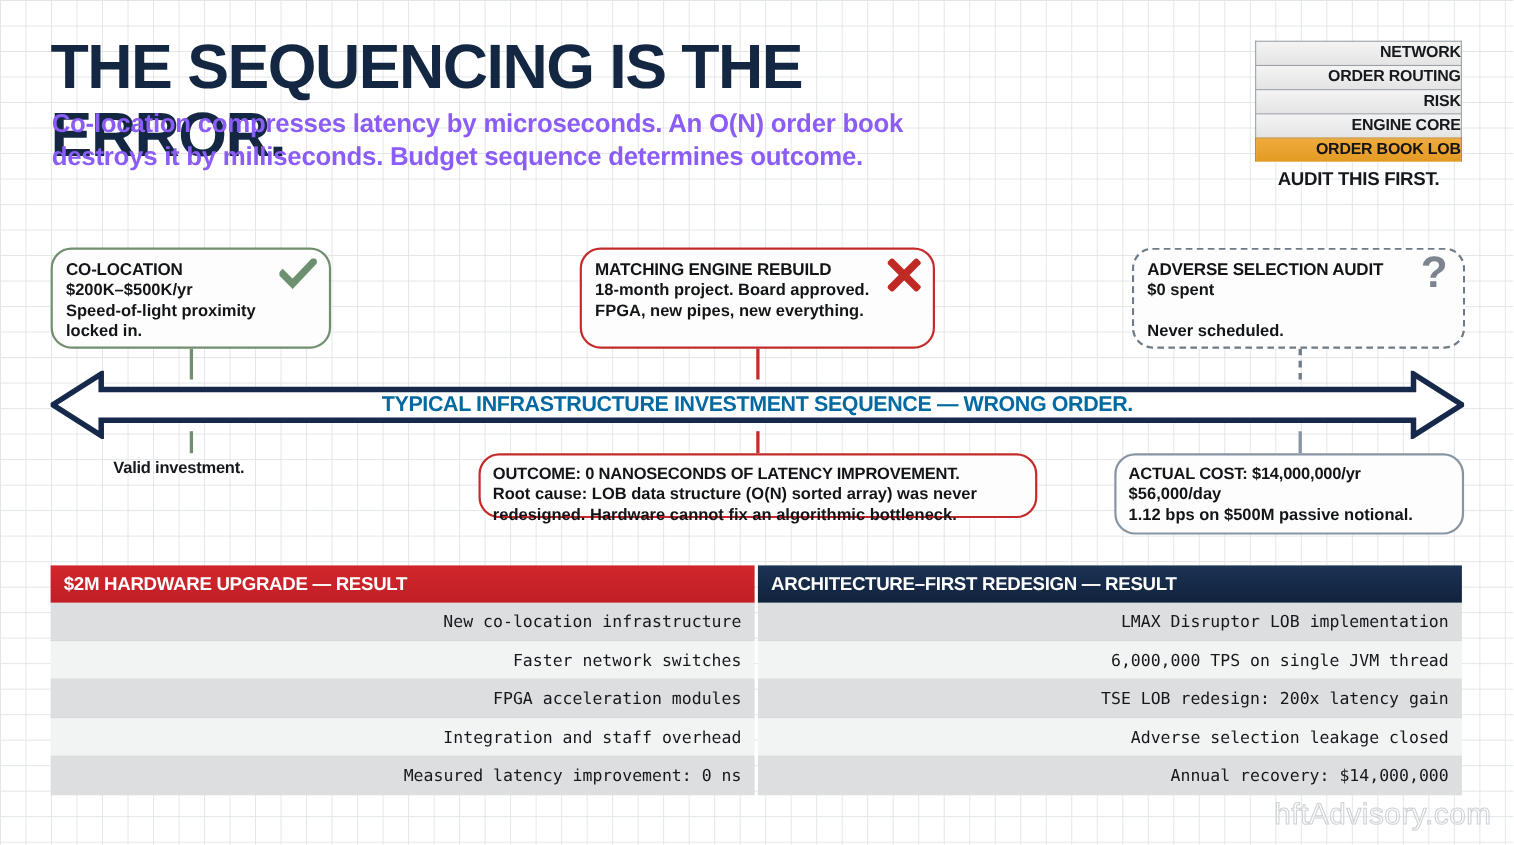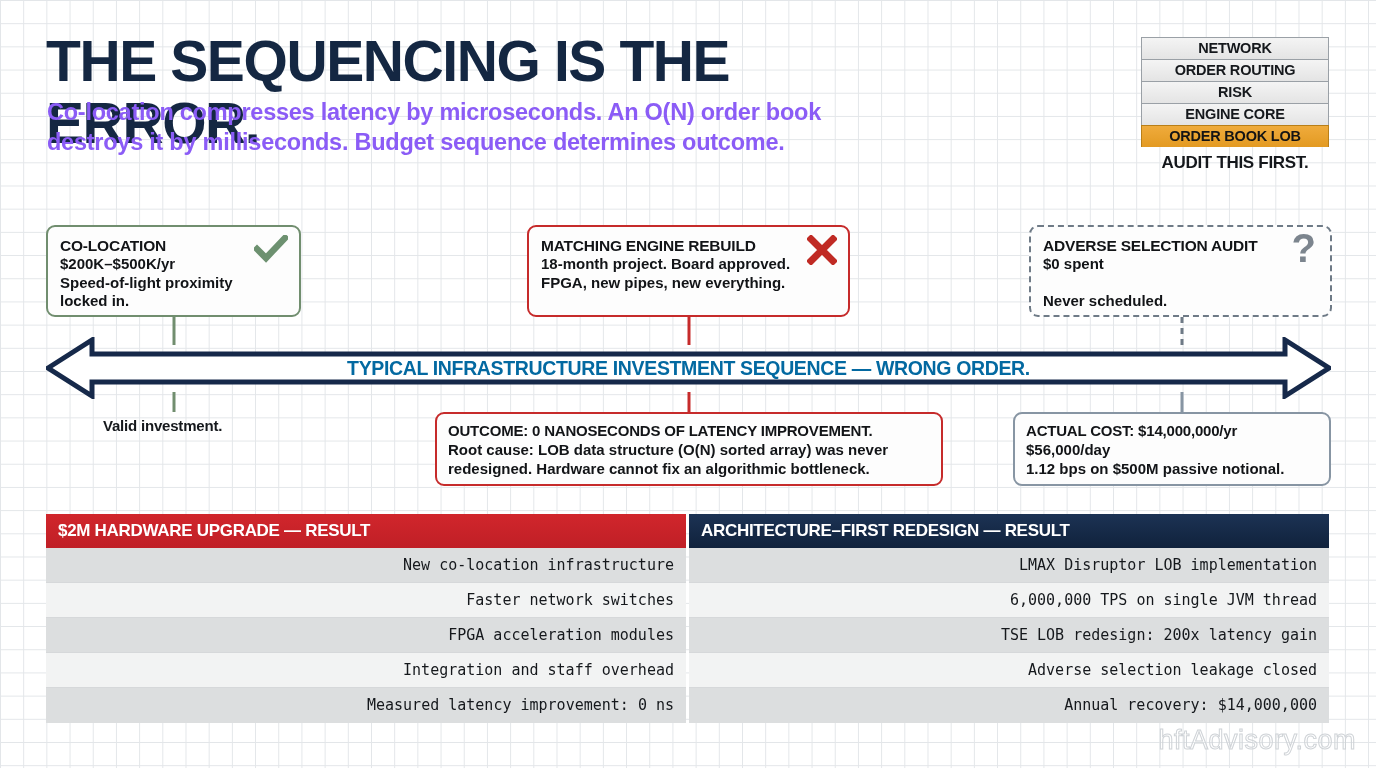--- a/index.html
+++ b/index.html
@@ -25,42 +25,42 @@
   #subhead{
     position:absolute;left:47px;top:97px;width:830px;
     font-size:23.5px;line-height:30px;font-weight:600;color:#8b5cf6;
     letter-spacing:-0.25px;
   }
   #subhead b{font-weight:bold;}
 
   
   #stack{position:absolute;left:1141px;top:37px;width:188px;}
   .stack-row{
-    height:21px;line-height:21px;text-align:center;
+    height:21px;line-height:21px;text-align:right;
     font-size:14.5px;font-weight:bold;color:#15181c;
     border:1px solid #9aa0a6;border-bottom:none;
     background:linear-gradient(to bottom,#f4f4f4,#e4e4e4);
     letter-spacing:-0.2px;
   }
   .stack-row:last-of-type{border-bottom:1px solid #9aa0a6;}
   .stack-row.hl{
     background:linear-gradient(to bottom,#efab3c,#e39a22);
     border-color:#b97f18;color:#141414;
   }
   #stack-caption{
     margin-top:6px;text-align:center;font-size:17px;font-weight:bold;
     color:#15181c;letter-spacing:-0.3px;
   }
 
   
   .conn{position:absolute;}
 
   
   .callout{
-    position:absolute;background:#fdfdfd;border-radius:9px;
+    position:absolute;background:#fdfdfd;border-radius:19px;
     box-sizing:border-box;
   }
   .callout .ttl{font-weight:bold;letter-spacing:-0.2px;}
   .callout .ln{font-weight:600;}
 
   #box-colo{
     left:46px;top:225px;width:255px;height:92px;
     border:2.5px solid #718e6f;padding:9px 12px;
   }
   #box-engine{
@@ -85,21 +85,21 @@
     pointer-events:none;
   }
 
   #valid-note{
     position:absolute;left:103px;top:417px;font-size:15px;font-weight:bold;
     color:#15181c;letter-spacing:-0.2px;
   }
 
   
   #box-outcome{
-    left:435px;top:412px;width:508px;height:74px;
+    left:435px;top:412px;width:508px;height:59px;
     border:2.5px solid #c62b2b;padding:7px 11px;
   }
   #box-cost{
     left:1013px;top:412px;width:318px;height:74px;
     border:2.5px solid #8795a3;padding:7px 11px;
   }
   #box-outcome .ln,#box-cost .ln{font-size:15px;line-height:19px;}
   #box-outcome .ttl,#box-cost .ttl{font-size:15px;line-height:19px;}
 
   

